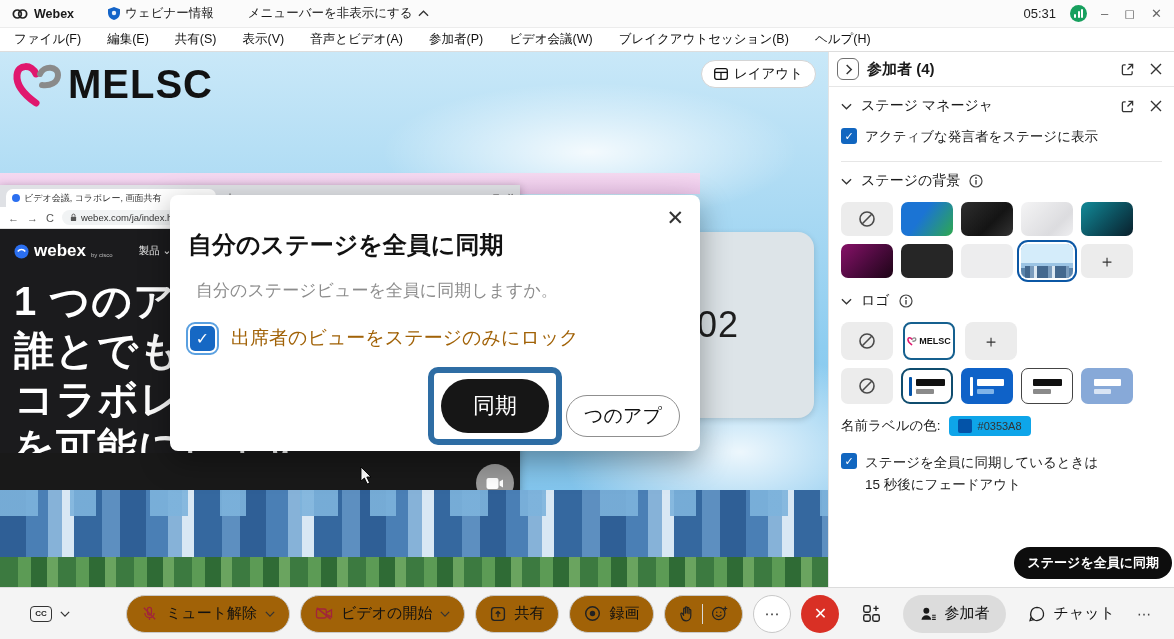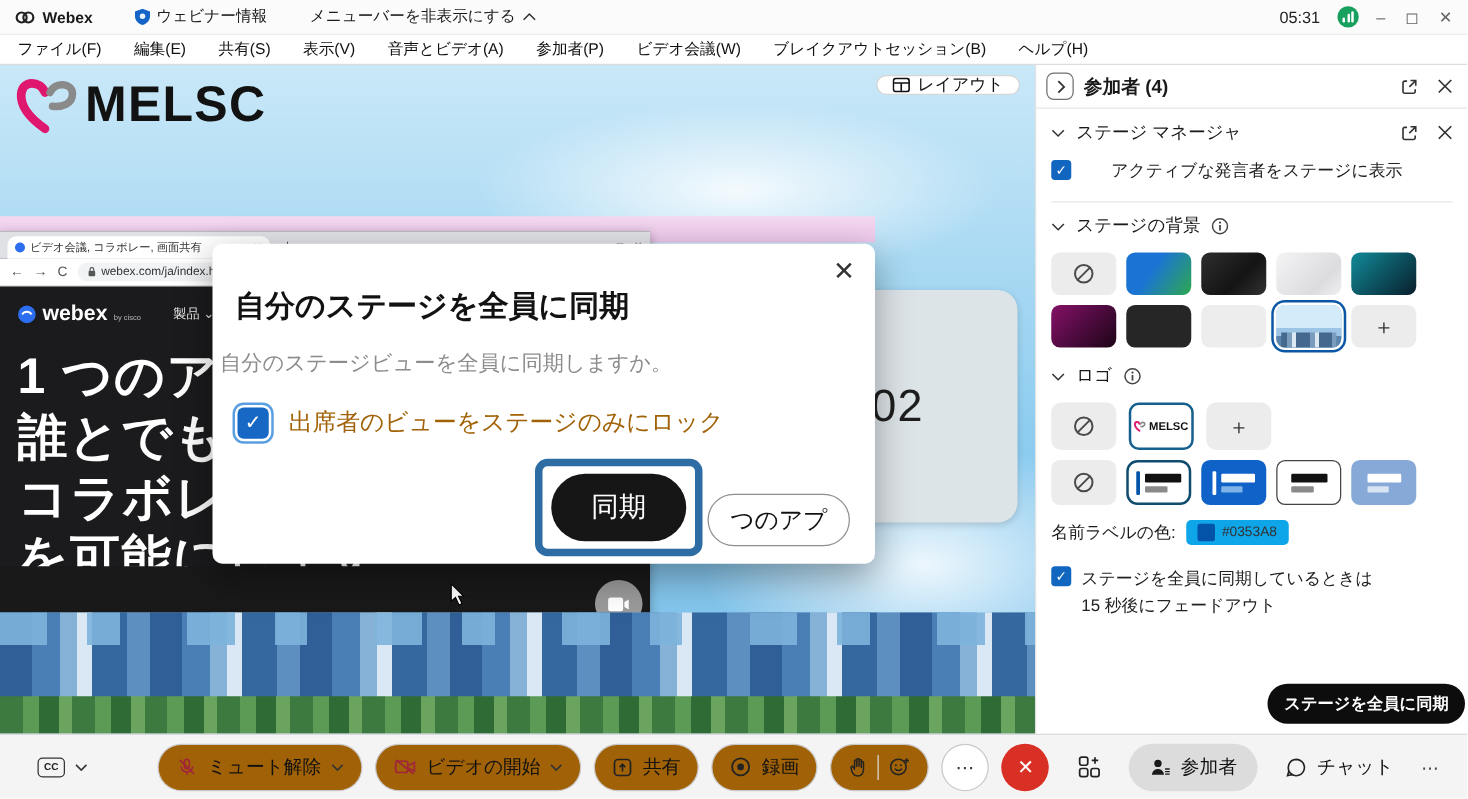--- a/index.html
+++ b/index.html
@@ -23,21 +23,21 @@
 
   
   .content { position:absolute; top:52px; left:0; right:0; bottom:52px; display:flex; }
   .stage { position:relative; width:828px; height:535px; overflow:hidden;
     background:linear-gradient(180deg,#c9e8f8 0%,#a9d9f3 30%,#8ecdf0 55%,#7cc1ec 100%); }
   .stage .cloud { position:absolute; background:radial-gradient(ellipse at center,rgba(255,255,255,.85) 0%,rgba(255,255,255,0) 70%); }
 
   .melsc-logo { position:absolute; top:8px; left:12px; display:flex; align-items:center; gap:4px; }
   .melsc-logo .word { font-size:40px; font-weight:bold; letter-spacing:1px; color:#121212; }
 
-  .layout-btn { position:absolute; top:8px; right:12px; height:16px; background:#fff; border:1px solid #d5d5d5; border-radius:14px; display:flex; align-items:center; gap:6px; padding:0 12px; font-size:13.5px; color:#111; cursor:pointer; }
+  .layout-btn { position:absolute; top:8px; right:12px; height:28px; background:#fff; border:1px solid #d5d5d5; border-radius:14px; display:flex; align-items:center; gap:6px; padding:0 12px; font-size:13.5px; color:#111; cursor:pointer; }
 
   .pink-strip { position:absolute; left:0; top:121px; width:700px; height:21px; background:linear-gradient(180deg,#f4d9f0,#ecc7ea); }
 
   
   .browser { position:absolute; left:0; top:133px; width:520px; height:310px; background:#1b1b1d; box-shadow:0 2px 8px rgba(0,0,0,.3); }
   .b-tabbar { height:22px; background:#dfe1e5; display:flex; align-items:center; padding-left:6px; }
   .b-tab { height:18px; margin-top:4px; width:210px; background:#fff; border-radius:7px 7px 0 0; display:flex; align-items:center; gap:4px; padding:0 6px; font-size:9px; color:#333; }
   .b-tab .fav { width:8px; height:8px; border-radius:50%; background:#2b6ff0; flex:none; }
   .b-tab .ttl { white-space:nowrap; overflow:hidden; text-overflow:ellipsis; flex:1; }
   .b-tab .x { font-size:9px; color:#555; cursor:pointer; }
@@ -70,21 +70,21 @@
   }
   .buildings::after { content:""; position:absolute; left:0; top:0; width:100%; height:26px;
     background:repeating-linear-gradient(90deg, rgba(125,179,220,.9) 0 38px, rgba(125,179,220,0) 38px 70px, rgba(125,179,220,.9) 70px 96px, rgba(125,179,220,0) 96px 150px); }
   .trees { position:absolute; left:0; bottom:0; width:100%; height:30px;
     background:repeating-linear-gradient(90deg,#3c7a40 0 18px,#5c9b55 18px 31px,#2f6b35 31px 47px,#6aa45f 47px 58px); }
 
   
   .dialog { position:absolute; left:170px; top:143px; width:530px; height:256px; background:#fff; border-radius:8px; box-shadow:0 10px 30px rgba(0,0,0,.35); z-index:10; }
   .dlg-close { position:absolute; top:12px; right:16px; font-size:21px; color:#333; cursor:pointer; line-height:1; }
   .dlg-title { position:absolute; left:18px; top:34px; font-size:24px; font-weight:bold; color:#121212; }
-  .dlg-msg { position:absolute; left:6px; top:84px; font-size:17px; color:#8c8c8c; }
+  .dlg-msg { position:absolute; left:26px; top:84px; font-size:17px; color:#8c8c8c; }
   .dlg-cbrow { position:absolute; left:20px; top:130px; display:flex; align-items:center; gap:16px; }
   .dlg-cb { width:25px; height:25px; border-radius:5px; background:#1668c4; color:#fff; font-size:16px; display:flex; align-items:center; justify-content:center; outline:2px solid #5aa0e0; outline-offset:2px; cursor:pointer; }
   .dlg-cblabel { font-size:19px; color:#a16207; }
   .sync-focus { position:absolute; left:258px; top:172px; width:134px; height:78px; border:6px solid #2e6da4; border-radius:10px; display:flex; align-items:center; justify-content:center; }
   .sync-btn { width:108px; height:54px; border-radius:27px; background:#161616; color:#fff; font-size:22px; border:none; cursor:pointer; font-family:inherit; }
   .cancel-btn { position:absolute; left:396px; top:200px; width:114px; height:42px; border-radius:21px; background:#fff; border:1.5px solid #8f8f8f; font-size:19px; color:#111; cursor:pointer; font-family:inherit; }
 
   
   .panel { position:relative; width:346px; height:535px; background:#fff; border-left:1px solid #e3e3e3; font-size:13.5px; color:#1a1a1a; }
   .p-head { height:34px; display:flex; align-items:center; gap:8px; padding:0 12px 0 8px; }
@@ -92,21 +92,21 @@
   .p-title { font-weight:bold; font-size:15px; }
   .p-headicons { margin-left:auto; display:flex; gap:16px; color:#333; }
   .p-headicons .ic { cursor:pointer; display:flex; }
   .p-div { border-top:1px solid #e6e6e6; margin:0 0; }
   .p-div-inset { border-top:1px solid #e6e6e6; margin:8px 12px 0; }
   .sec-row { display:flex; align-items:center; gap:9px; padding:10px 12px 6px; }
   .sec-row .label { font-size:14px; }
   .chev { color:#444; display:flex; }
   .cb-row { display:flex; align-items:flex-start; gap:8px; padding:6px 12px; cursor:pointer; }
   .cb { width:16px; height:16px; border-radius:3px; background:#1166c0; color:#fff; font-size:11px; display:flex; align-items:center; justify-content:center; flex:none; margin-top:1px; }
-  .cb-label { font-size:13.5px; color:#222; line-height:1.5;margin-left:24px; }
+  .cb-label { font-size:13.5px; color:#222; line-height:1.5; }
   .tiles { display:grid; grid-template-columns:repeat(5,52px); gap:8px; padding:6px 12px 4px; }
   .tile { width:52px; height:34px; border-radius:7px; background:#ececec; display:flex; align-items:center; justify-content:center; cursor:pointer; }
   .tile.sel { box-shadow:0 0 0 2px #fff, 0 0 0 4px #0b57a5; }
   .t-bluegreen { background:linear-gradient(125deg,#1b74d4 40%,#2ea84f 100%); }
   .t-dark1 { background:linear-gradient(135deg,#2e2e2e,#141414 60%,#333); }
   .t-light1 { background:linear-gradient(135deg,#f4f4f5,#dcdcdf 70%,#efeff1); }
   .t-teal { background:linear-gradient(135deg,#11808e 10%,#0c4e5c 55%,#091f2b); }
   .t-purple { background:linear-gradient(135deg,#7c1060 10%,#4a0a3c 55%,#1d0416); }
   .t-dark2 { background:#262626; }
   .t-light2 { background:#ededee; }

